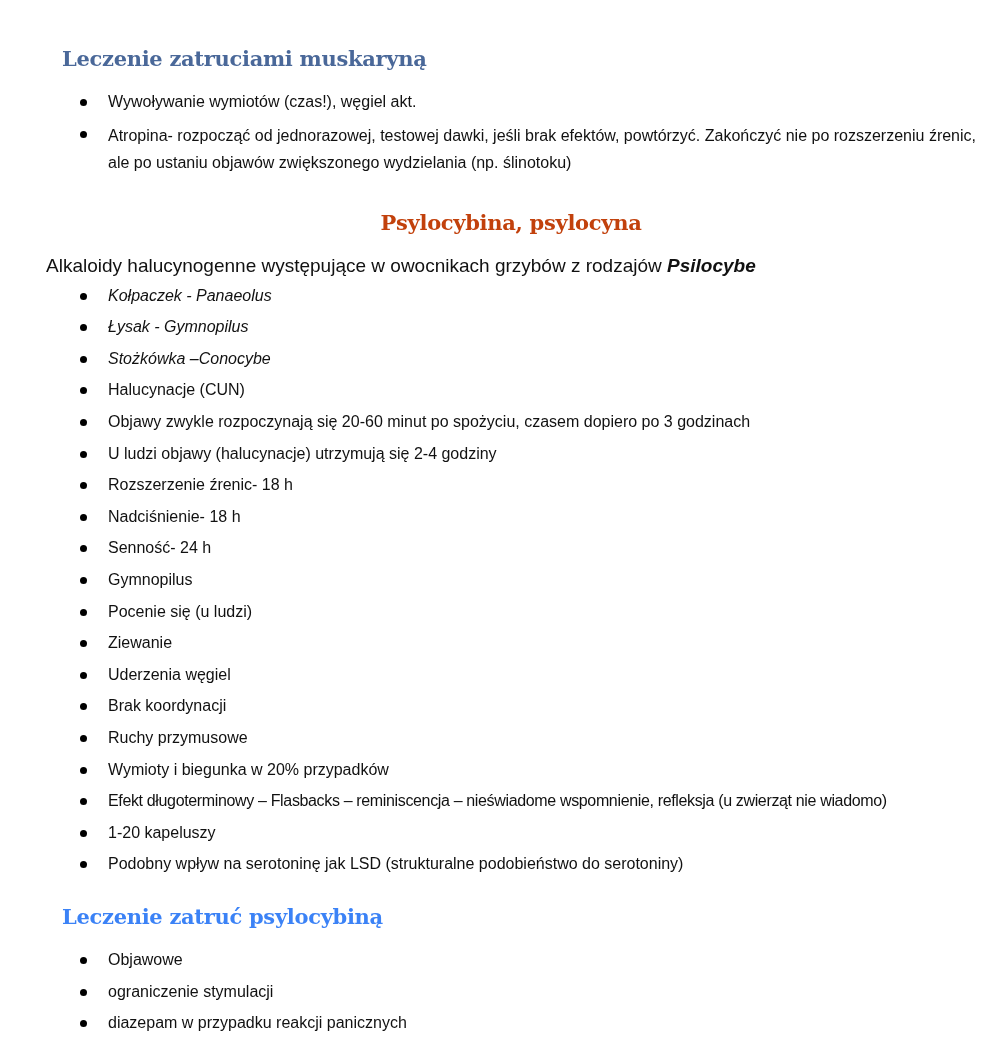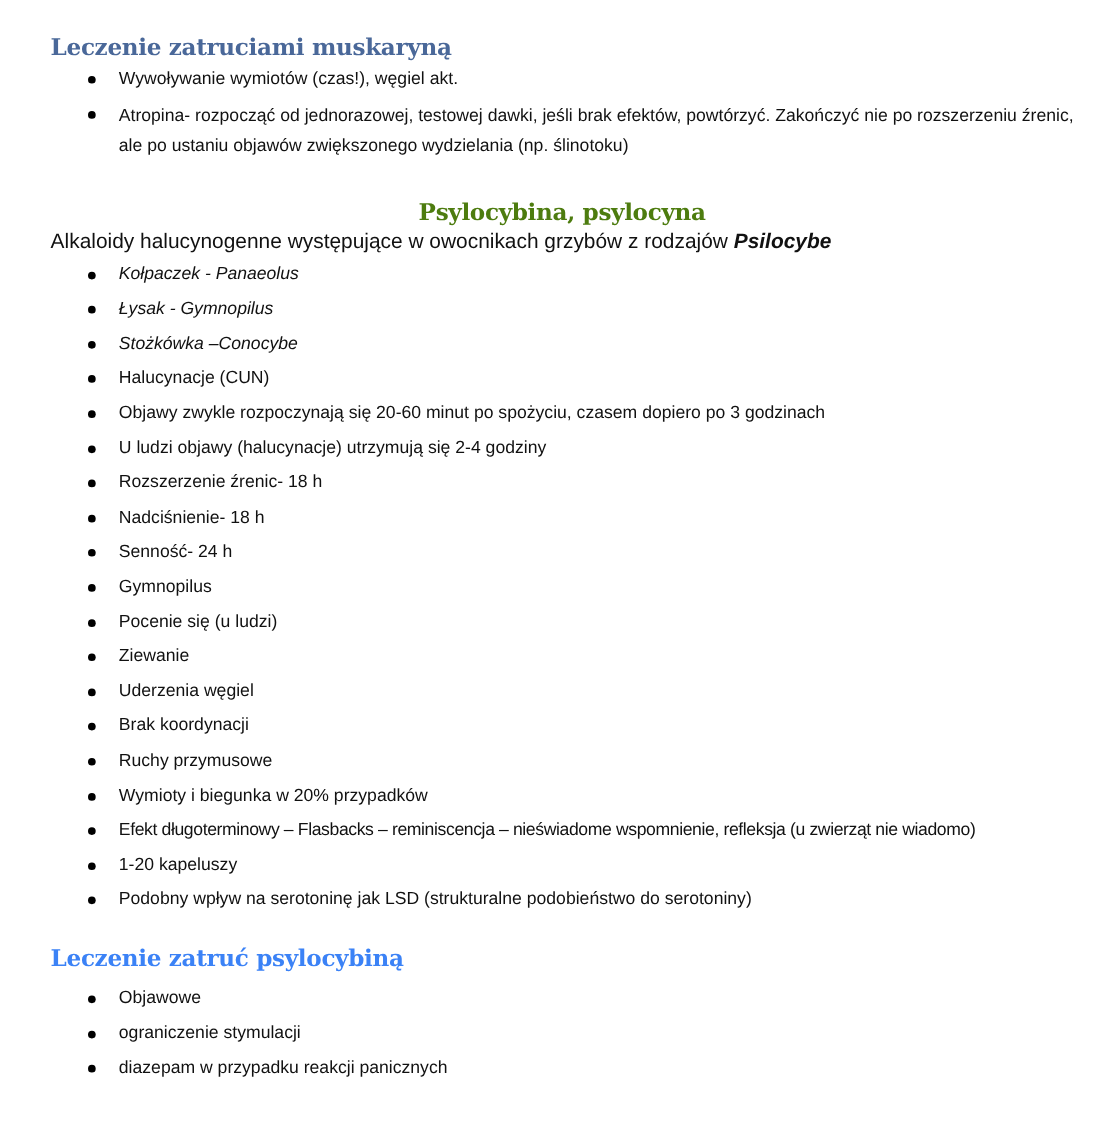--- a/index.html
+++ b/index.html
@@ -20,21 +20,21 @@
       left: 46px;
       top: 28px;
       width: 930px;
     }
     .heading {
       font-family: "DejaVu Serif", "Liberation Serif", serif;
       font-weight: bold;
       color: #4a6899;
       font-size: 21px;
       line-height: 30px;
-      margin: 0;
+      margin: 16px;
       letter-spacing: -0.3px;
     }
     .heading.center {
       text-align: center;
     }
     ul.bullets {
       list-style: none;
       margin: 0;
       padding: 0;
     }
@@ -88,21 +88,21 @@
         <span>Wywoływanie wymiotów (czas!), węgiel akt.</span>
       </li>
       <li class="justify">
         <span class="dot"></span>
         <span>Atropina- rozpocząć od jednorazowej, testowej dawki, jeśli brak efektów, powtórzyć. Zakończyć nie po rozszerzeniu źrenic, ale po ustaniu objawów zwiększonego wydzielania (np. ślinotoku)</span>
       </li>
     </ul>
   </section>
 
   <section id="sec2">
-    <h2 class="heading center" style="color: #4d7c0f;">Psylocybina, psylocyna</h2>
+    <h2 class="heading center" style="color: #c2410c;">Psylocybina, psylocyna</h2>
     <p class="intro"><span>Alkaloidy halucynogenne występujące w  owocnikach grzybów z rodzajów </span><span class="genus">Psilocybe</span></p>
     <ul class="bullets">
       <li>
         <span class="dot"></span>
         <span class="italic">Kołpaczek - Panaeolus</span>
       </li>
       <li>
         <span class="dot"></span>
         <span class="italic">Łysak - Gymnopilus</span>
       </li>

